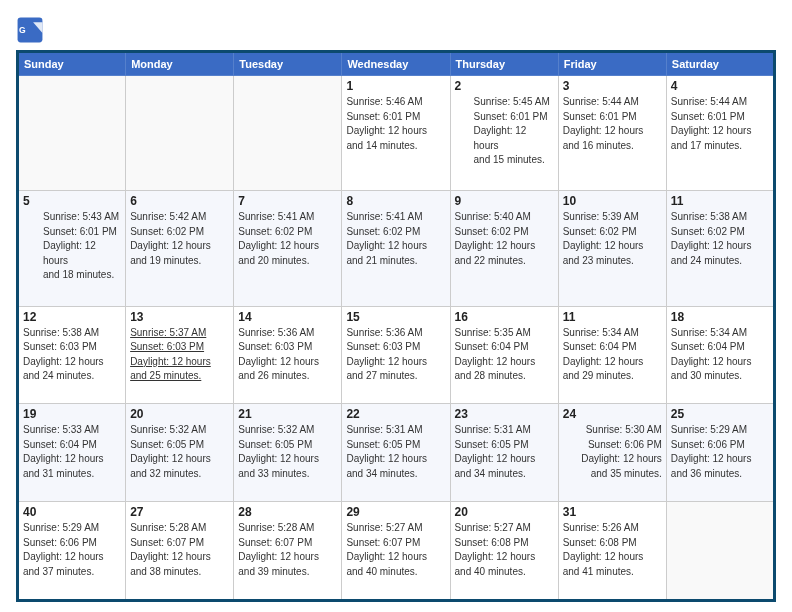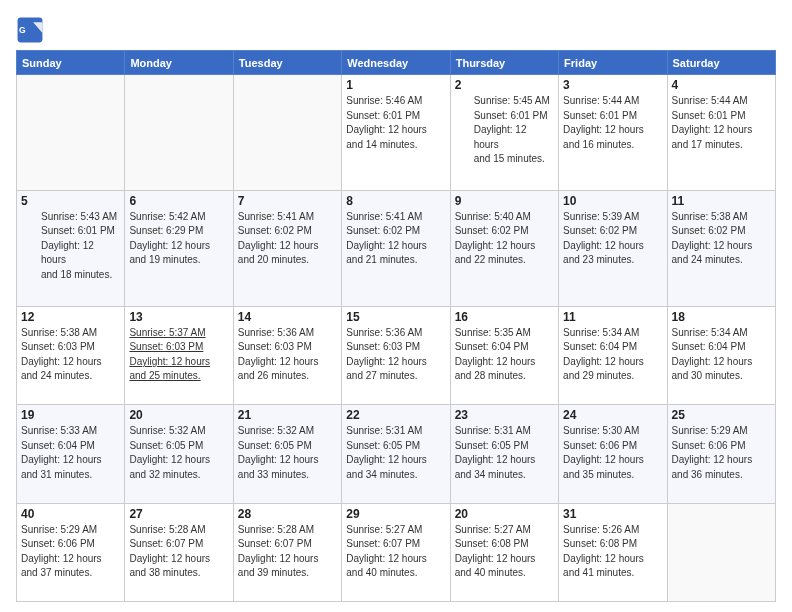--- a/index.html
+++ b/index.html
@@ -47,21 +47,21 @@
       font-weight: bold;
       color: #333;
       line-height: 1.1;
     }
     .subtitle {
       font-size: 14px;
       color: #555;
     }
     .calendar {
       flex: 1;
-      border: 1px solid #0c4a6e;
+      border: 3px solid #0c4a6e;
       border-collapse: collapse;
       width: 100%;
       table-layout: fixed;
     }
     .calendar th {
       background: #3a6bc4;
       color: #fff;
       font-size: 11px;
       font-weight: bold;
       text-align: left;
@@ -172,21 +172,21 @@
           <td>
             <span class="day-num">5</span>
             <div class="cell-text" style="white-space: pre-line; margin-left: 20px;">Sunrise: 5:43 AM
 Sunset: 6:01 PM
 Daylight: 12 hours
 and 18 minutes.</div>
           </td>
           <td>
             <span class="day-num">6</span>
             <div class="cell-text" style="white-space: pre-line;">Sunrise: 5:42 AM
-Sunset: 6:29 PM
+Sunset: 6:02 PM
 Daylight: 12 hours
 and 19 minutes.</div>
           </td>
           <td>
             <span class="day-num">7</span>
             <div class="cell-text" style="white-space: pre-line;">Sunrise: 5:41 AM
 Sunset: 6:02 PM
 Daylight: 12 hours
 and 20 minutes.</div>
           </td>
@@ -301,21 +301,21 @@
           </td>
           <td>
             <span class="day-num">23</span>
             <div class="cell-text" style="white-space: pre-line;">Sunrise: 5:31 AM
 Sunset: 6:05 PM
 Daylight: 12 hours
 and 34 minutes.</div>
           </td>
           <td>
             <span class="day-num">24</span>
-            <div class="cell-text" style="white-space: pre-line;">Sunrise: 5:30 AM
+            <div class="cell-text" style="white-space: pre-line; text-align: right;">Sunrise: 5:30 AM
 Sunset: 6:06 PM
 Daylight: 12 hours
 and 35 minutes.</div>
           </td>
           <td>
             <span class="day-num">25</span>
             <div class="cell-text" style="white-space: pre-line;">Sunrise: 5:29 AM
 Sunset: 6:06 PM
 Daylight: 12 hours
 and 36 minutes.</div>

